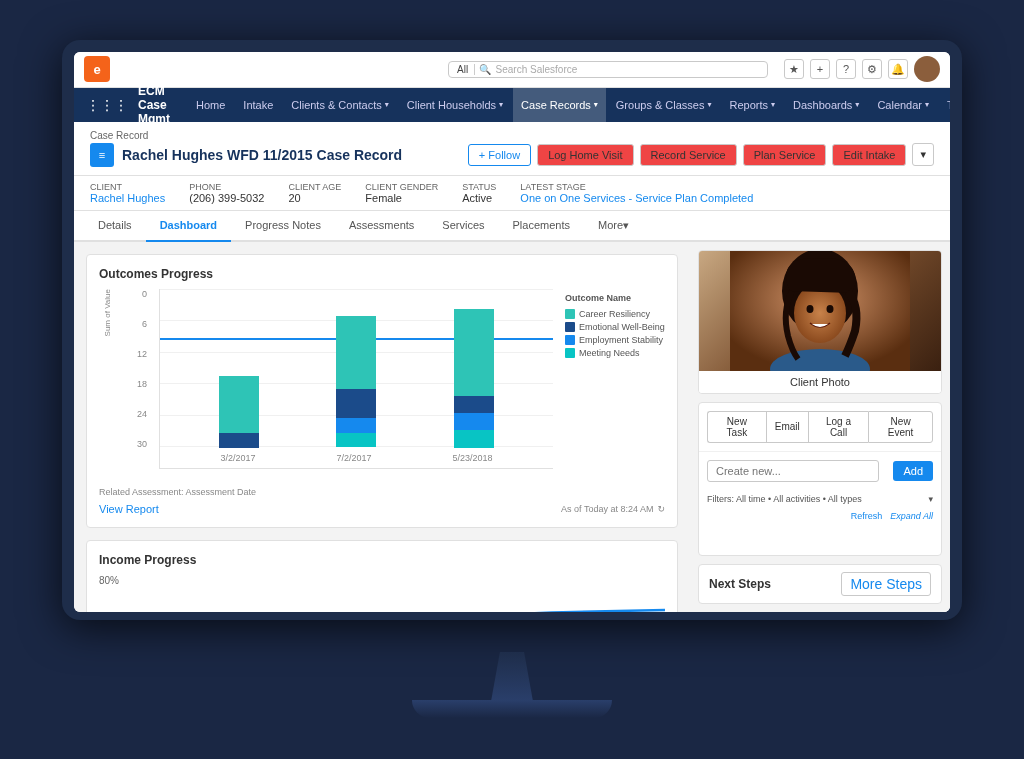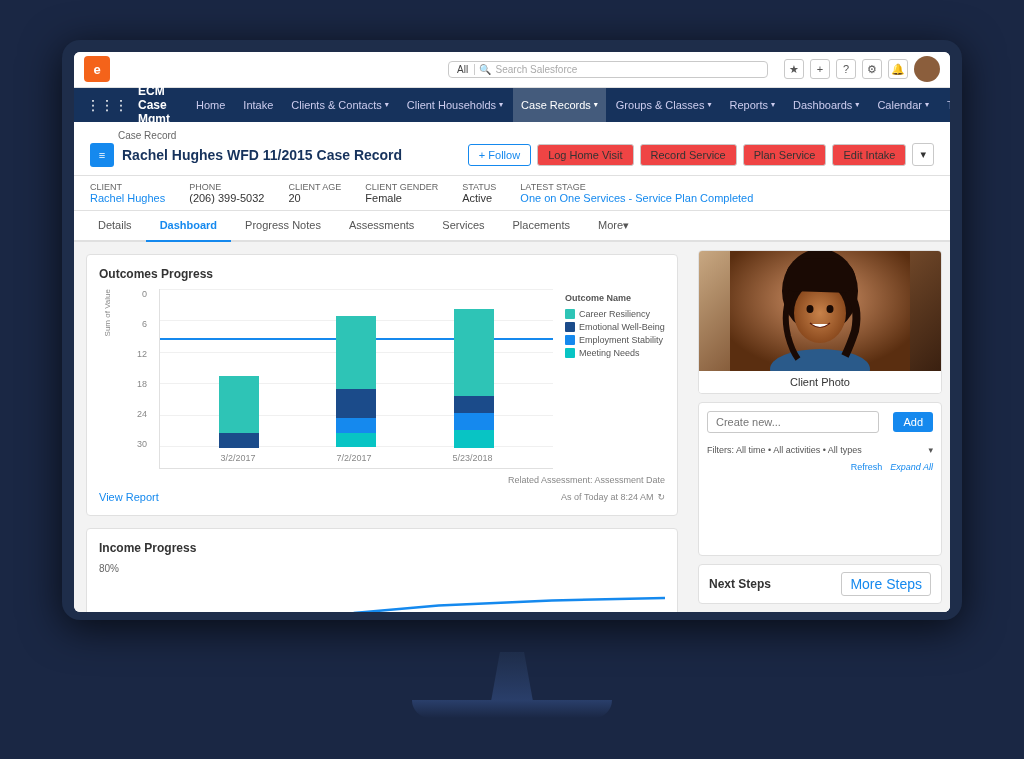--- a/index.html
+++ b/index.html
@@ -123,21 +123,21 @@
       flex-direction: column;
     }
 
     
     .record-header {
       background: #fff;
       border-bottom: 1px solid #e0e0e0;
       padding: 8px 16px;
     }
     .record-breadcrumb {
-      font-size: 10px; color: #666; margin-bottom: 2px; margin-left: 28px;
+      font-size: 10px; color: #666; margin-bottom: 2px;
     }
     .record-title-row {
       display: flex; align-items: center; justify-content: space-between;
     }
     .record-icon {
       width: 24px; height: 24px;
       background: #1589ee;
       border-radius: 3px;
       display: flex; align-items: center; justify-content: center;
       color: #fff; font-size: 11px; margin-right: 8px;
@@ -739,21 +739,21 @@
                     <div class="legend-dot" style="background:#1589ee;"></div>
                     <span>Employment Stability</span>
                   </div>
                   <div class="legend-item">
                     <div class="legend-dot" style="background:#08c4c4;"></div>
                     <span>Meeting Needs</span>
                   </div>
                 </div>
               </div>
 
-              <div style="text-align:right;font-size:9px;color:#888;margin-top:6px;">Related Assessment: Assessment Date</div>
+              <div style="text-align:left;font-size:9px;color:#888;margin-top:18px;">Related Assessment: Assessment Date</div>
               <div class="chart-footer">
                 <span class="view-report-link">View Report</span>
                 <div class="chart-timestamp">
                   <span>As of Today at 8:24 AM</span>
                   <span class="refresh-icon">↻</span>
                 </div>
               </div>
             </div>
 
             <div class="income-chart-card">
@@ -802,20 +802,26 @@
 
                   <path d="M118 40 Q130 55 125 80 Q120 95 115 105" fill="none" stroke="#1a0a04" stroke-width="8"></path>
 
                   <path d="M62 40 Q52 60 58 85 Q62 100 68 108" fill="none" stroke="#1a0a04" stroke-width="6"></path>
                 </svg>
               </div>
               <div class="client-photo-label">Client Photo</div>
             </div>
 
             <div class="activity-card">
+              <div class="activity-actions">
+                <button class="act-btn">New Task</button>
+                <button class="act-btn">Email</button>
+                <button class="act-btn">Log a Call</button>
+                <button class="act-btn">New Event</button>
+              </div>
               <div class="create-row">
                 <input class="create-input" placeholder="Create new..." type="text" style="">
                 <button class="add-btn">Add</button>
               </div>
               <div class="filter-row">
                 <span>Filters: All time • All activities • All types</span>
                 <span class="filter-dropdown">▾</span>
               </div>
               <div style="display:flex;justify-content:flex-end;padding:3px 8px;gap:8px;">
                 <span style="font-size:9px;color:#1589ee;cursor:pointer;">Refresh</span>

